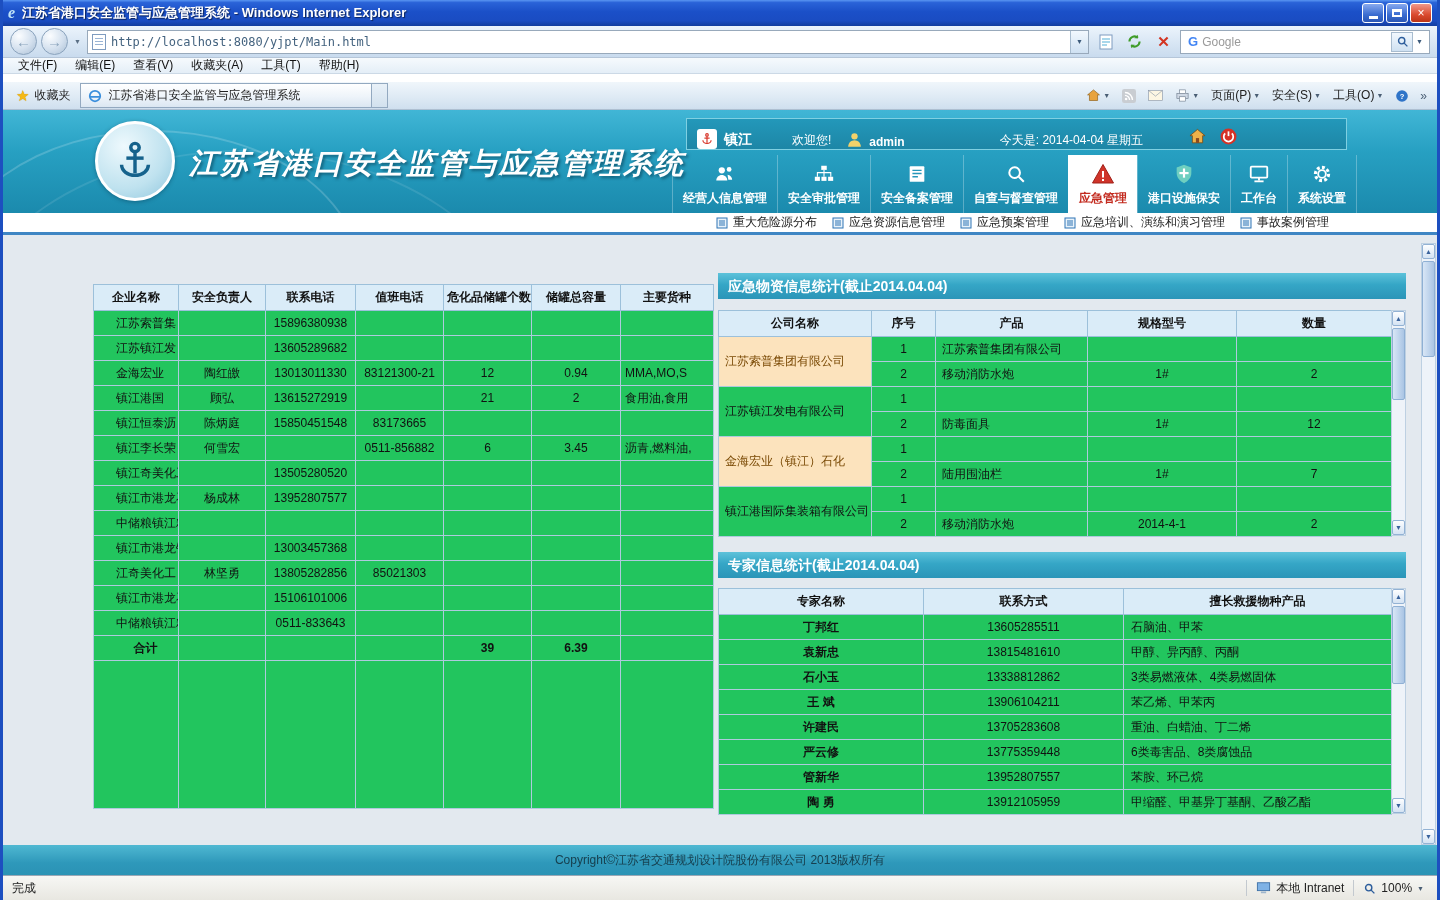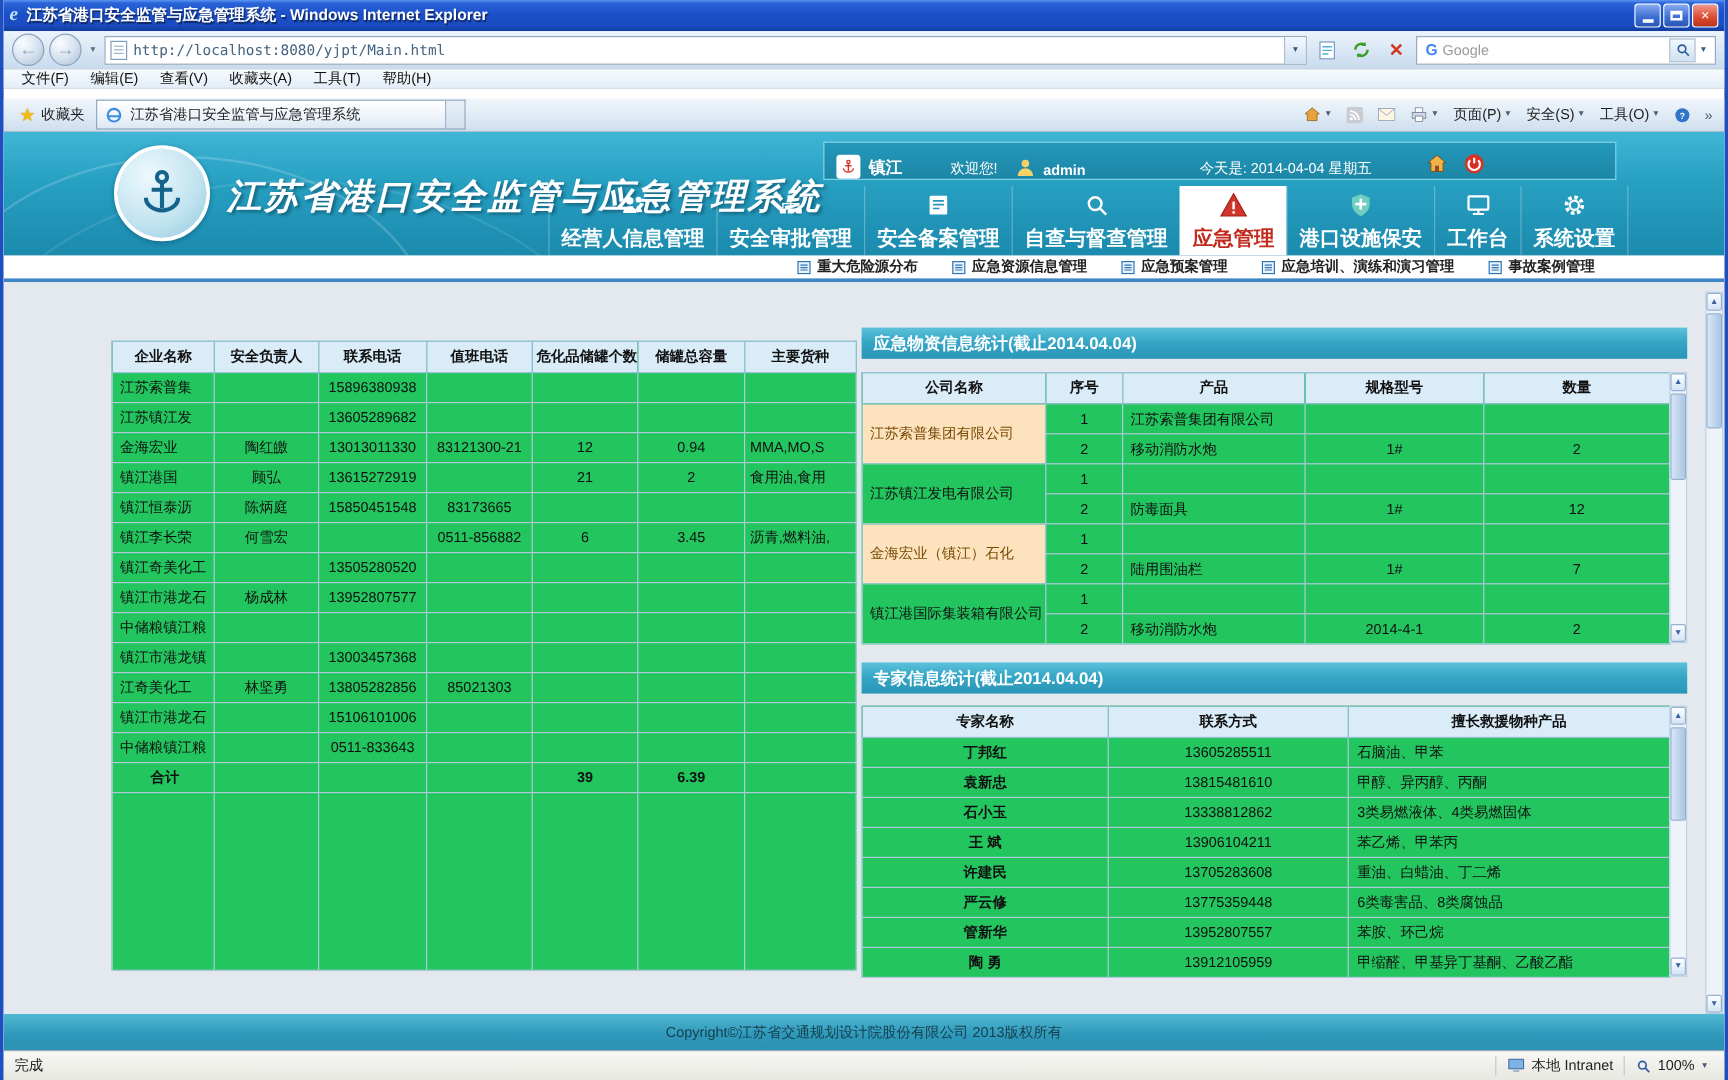--- a/index.html
+++ b/index.html
@@ -91,45 +91,45 @@
   .port-name { font-size:14px; font-weight:bold; margin:0 40px 0 7px; }
   .welcome { margin-right:14px; }
   .username { margin-left:5px; font-weight:bold; }
   .today { margin-left:95px; }
   .strip-home { margin-left:auto; }
   .strip-power { margin:0 98px 0 12px; }
   .strip-ico { width:19px; height:19px; display:inline-flex; }
 
   .nav { position:absolute; bottom:0; right:80px; height:58px; display:flex; }
   .nav-item { display:flex; flex-direction:column; align-items:center; justify-content:center; gap:4px;
-    padding:0 10px; color:#fff; font-size:17px; font-weight:bold; border-left:1px solid rgba(255,255,255,.28); cursor:pointer; }
+    padding:0 10px; color:#fff; font-size:12px; font-weight:bold; border-left:1px solid rgba(255,255,255,.28); cursor:pointer; }
   .nav-item:last-child { border-right:1px solid rgba(255,255,255,.28); }
   .nav-item.active { background:#fff; }
   .nav-item.active .nav-label { color:#c32a1e; }
   .nav-icon { width:24px; height:24px; display:flex; align-items:center; justify-content:center; }
   .nav-label { white-space:nowrap; }
 
   .subnav { position:absolute; top:103px; left:0; right:0; height:22px; background:#fff;
     border-bottom:3px solid #3f86c4; display:flex; align-items:center; justify-content:flex-end;
-    gap:28px; padding-right:108px;font-weight:bold; }
+    gap:15px; padding-right:108px; }
   .subnav-item { display:flex; align-items:center; gap:5px; font-size:12px; color:#222; cursor:pointer; }
 
   
   .content { position:absolute; top:133px; left:0; right:0; height:602px; background:#e3e9ef; }
 
   .panel { position:absolute; }
   .panel-header { height:26px; line-height:26px; padding-left:10px; color:#fff; font-size:14px; font-weight:bold;
     background:linear-gradient(180deg,#5dc2da 0%,#35a6c6 45%,#2b95b8 100%); }
 
   table.data-table { border-collapse:collapse; table-layout:fixed; background:#22c55e; border:1px solid #85afcb; }
   .data-table th, .data-table td { border:1px solid #aecadd; font-size:12px; height:25px; padding:0 3px;
     text-align:center; color:#111; overflow:hidden; white-space:nowrap; }
   .data-table thead th { background:#daecf8; border-color:#9cc0da; font-weight:bold; height:26px; }
 
-  .tank-table td.co-name { text-align:left; padding-left:6px; }
+  .tank-table td.co-name { text-align:left; padding-left:22px; }
   .tank-table td.cargo { text-align:left; padding-left:4px;margin-top:35px; }
   .tank-table tr.total-row td { font-weight:bold; }
   .tank-table tr.total-row td.co-name { text-align:center; }
   .tank-table tr.filler-row td { height:148px; }
 
   .supplies-table td.company { text-align:left; padding-left:6px; }
   .supplies-table td.company.hl { background:#fce3bd; color:#7a4a05; }
   .supplies-table td.product { text-align:left; padding-left:6px; }
 
   .experts-table td.name { font-weight:bold; }

